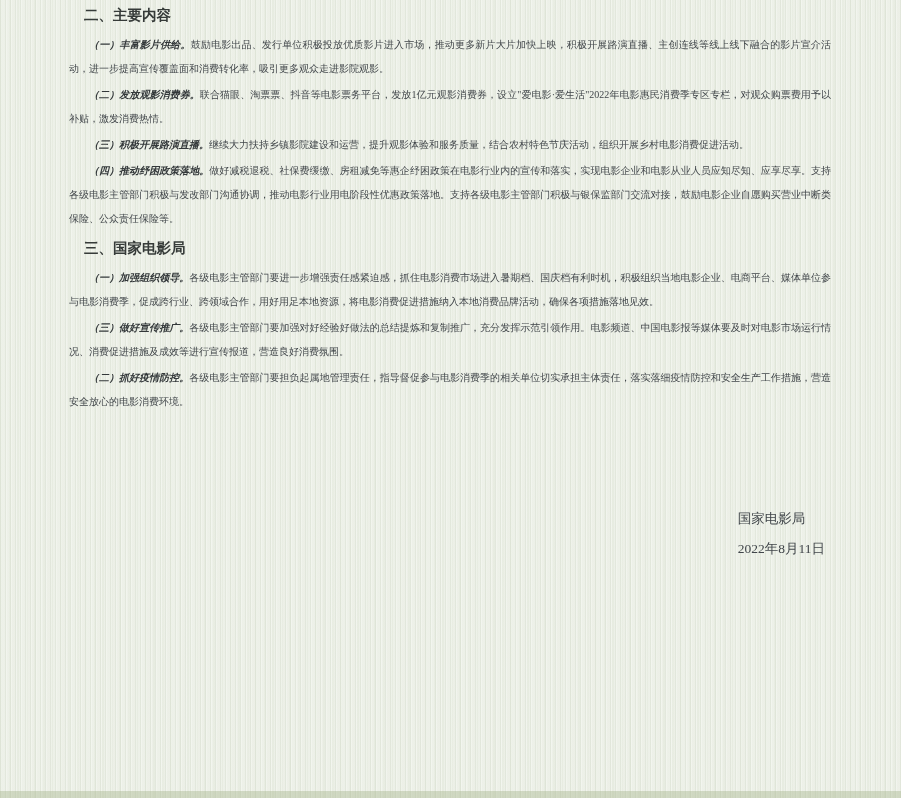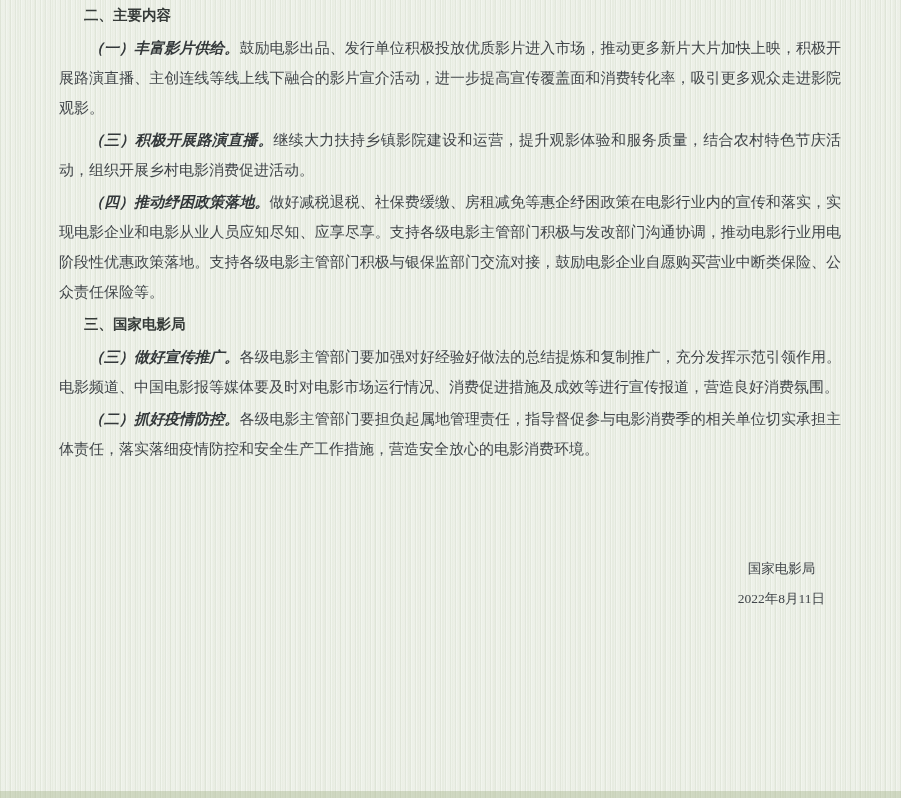--- a/index.html
+++ b/index.html
@@ -36,42 +36,42 @@
   .doc-heading {
     margin: 0 0 3px 0;
     padding: 0;
     font-size: 14.5px;
     font-weight: bold;
     color: #363b39;
     line-height: 30px;
     text-indent: 2em;
   }
   .doc-para {
-    margin: 2px 4px;
+    margin: 2px 14px;
     padding: 0;
-    font-size: 15px;
-    line-height: 30px;
+    font-size: 10px;
+    line-height: 24px;
     text-align: justify;
     text-justify: inter-ideograph;
     text-indent: 2em;
     color: #41464a;
   }
   .lead {
     font-weight: bold;
     font-style: italic;
     color: #33383a;
   }
   .signature {
     margin-top: 90px;
     text-align: right;
     padding-right: 20px;
   }
   .signature-inner {
     display: inline-block;
-    text-align: center;
+    text-align: left;
   }
   .sig-line {
     font-size: 13.5px;
     line-height: 30px;
     color: #41464a;
     white-space: nowrap;
   }
   .bottom-strip {
     position: absolute;
     left: 0;
@@ -82,23 +82,25 @@
   }
 </style>
 </head>
 <body>
 
 <div class="page">
   <div class="content">
 
     <h2 class="doc-heading">二、主要内容</h2>
       <p class="doc-para"><span class="lead">（一）丰富影片供给。</span><span>鼓励电影出品、发行单位积极投放优质影片进入市场，推动更多新片大片加快上映，积极开展路演直播、主创连线等线上线下融合的影片宣介活动，进一步提高宣传覆盖面和消费转化率，吸引更多观众走进影院观影。</span></p>
+      <p class="doc-para"><span class="lead">（二）发放观影消费券。</span><span>联合猫眼、淘票票、抖音等电影票务平台，发放1亿元观影消费券，设立"爱电影·爱生活"2022年电影惠民消费季专区专栏，对观众购票费用予以补贴，激发消费热情。</span></p>
       <p class="doc-para"><span class="lead">（三）积极开展路演直播。</span><span>继续大力扶持乡镇影院建设和运营，提升观影体验和服务质量，结合农村特色节庆活动，组织开展乡村电影消费促进活动。</span></p>
       <p class="doc-para"><span class="lead">（四）推动纾困政策落地。</span><span>做好减税退税、社保费缓缴、房租减免等惠企纾困政策在电影行业内的宣传和落实，实现电影企业和电影从业人员应知尽知、应享尽享。支持各级电影主管部门积极与发改部门沟通协调，推动电影行业用电阶段性优惠政策落地。支持各级电影主管部门积极与银保监部门交流对接，鼓励电影企业自愿购买营业中断类保险、公众责任保险等。</span></p>
       <h2 class="doc-heading">三、国家电影局</h2>
+      <p class="doc-para"><span class="lead">（一）加强组织领导。</span><span>各级电影主管部门要进一步增强责任感紧迫感，抓住电影消费市场进入暑期档、国庆档有利时机，积极组织当地电影企业、电商平台、媒体单位参与电影消费季，促成跨行业、跨领域合作，用好用足本地资源，将电影消费促进措施纳入本地消费品牌活动，确保各项措施落地见效。</span></p>
       <p class="doc-para"><span class="lead">（三）做好宣传推广。</span><span>各级电影主管部门要加强对好经验好做法的总结提炼和复制推广，充分发挥示范引领作用。电影频道、中国电影报等媒体要及时对电影市场运行情况、消费促进措施及成效等进行宣传报道，营造良好消费氛围。</span></p>
       <p class="doc-para"><span class="lead">（二）抓好疫情防控。</span><span>各级电影主管部门要担负起属地管理责任，指导督促参与电影消费季的相关单位切实承担主体责任，落实落细疫情防控和安全生产工作措施，营造安全放心的电影消费环境。</span></p>
       <div class="signature" id="signature">
       <div class="signature-inner">
         <div class="sig-line">国家电影局</div>
         <div class="sig-line">2022年8月11日</div>
       </div>
     </div>
   </div>
   <div class="bottom-strip"></div>

